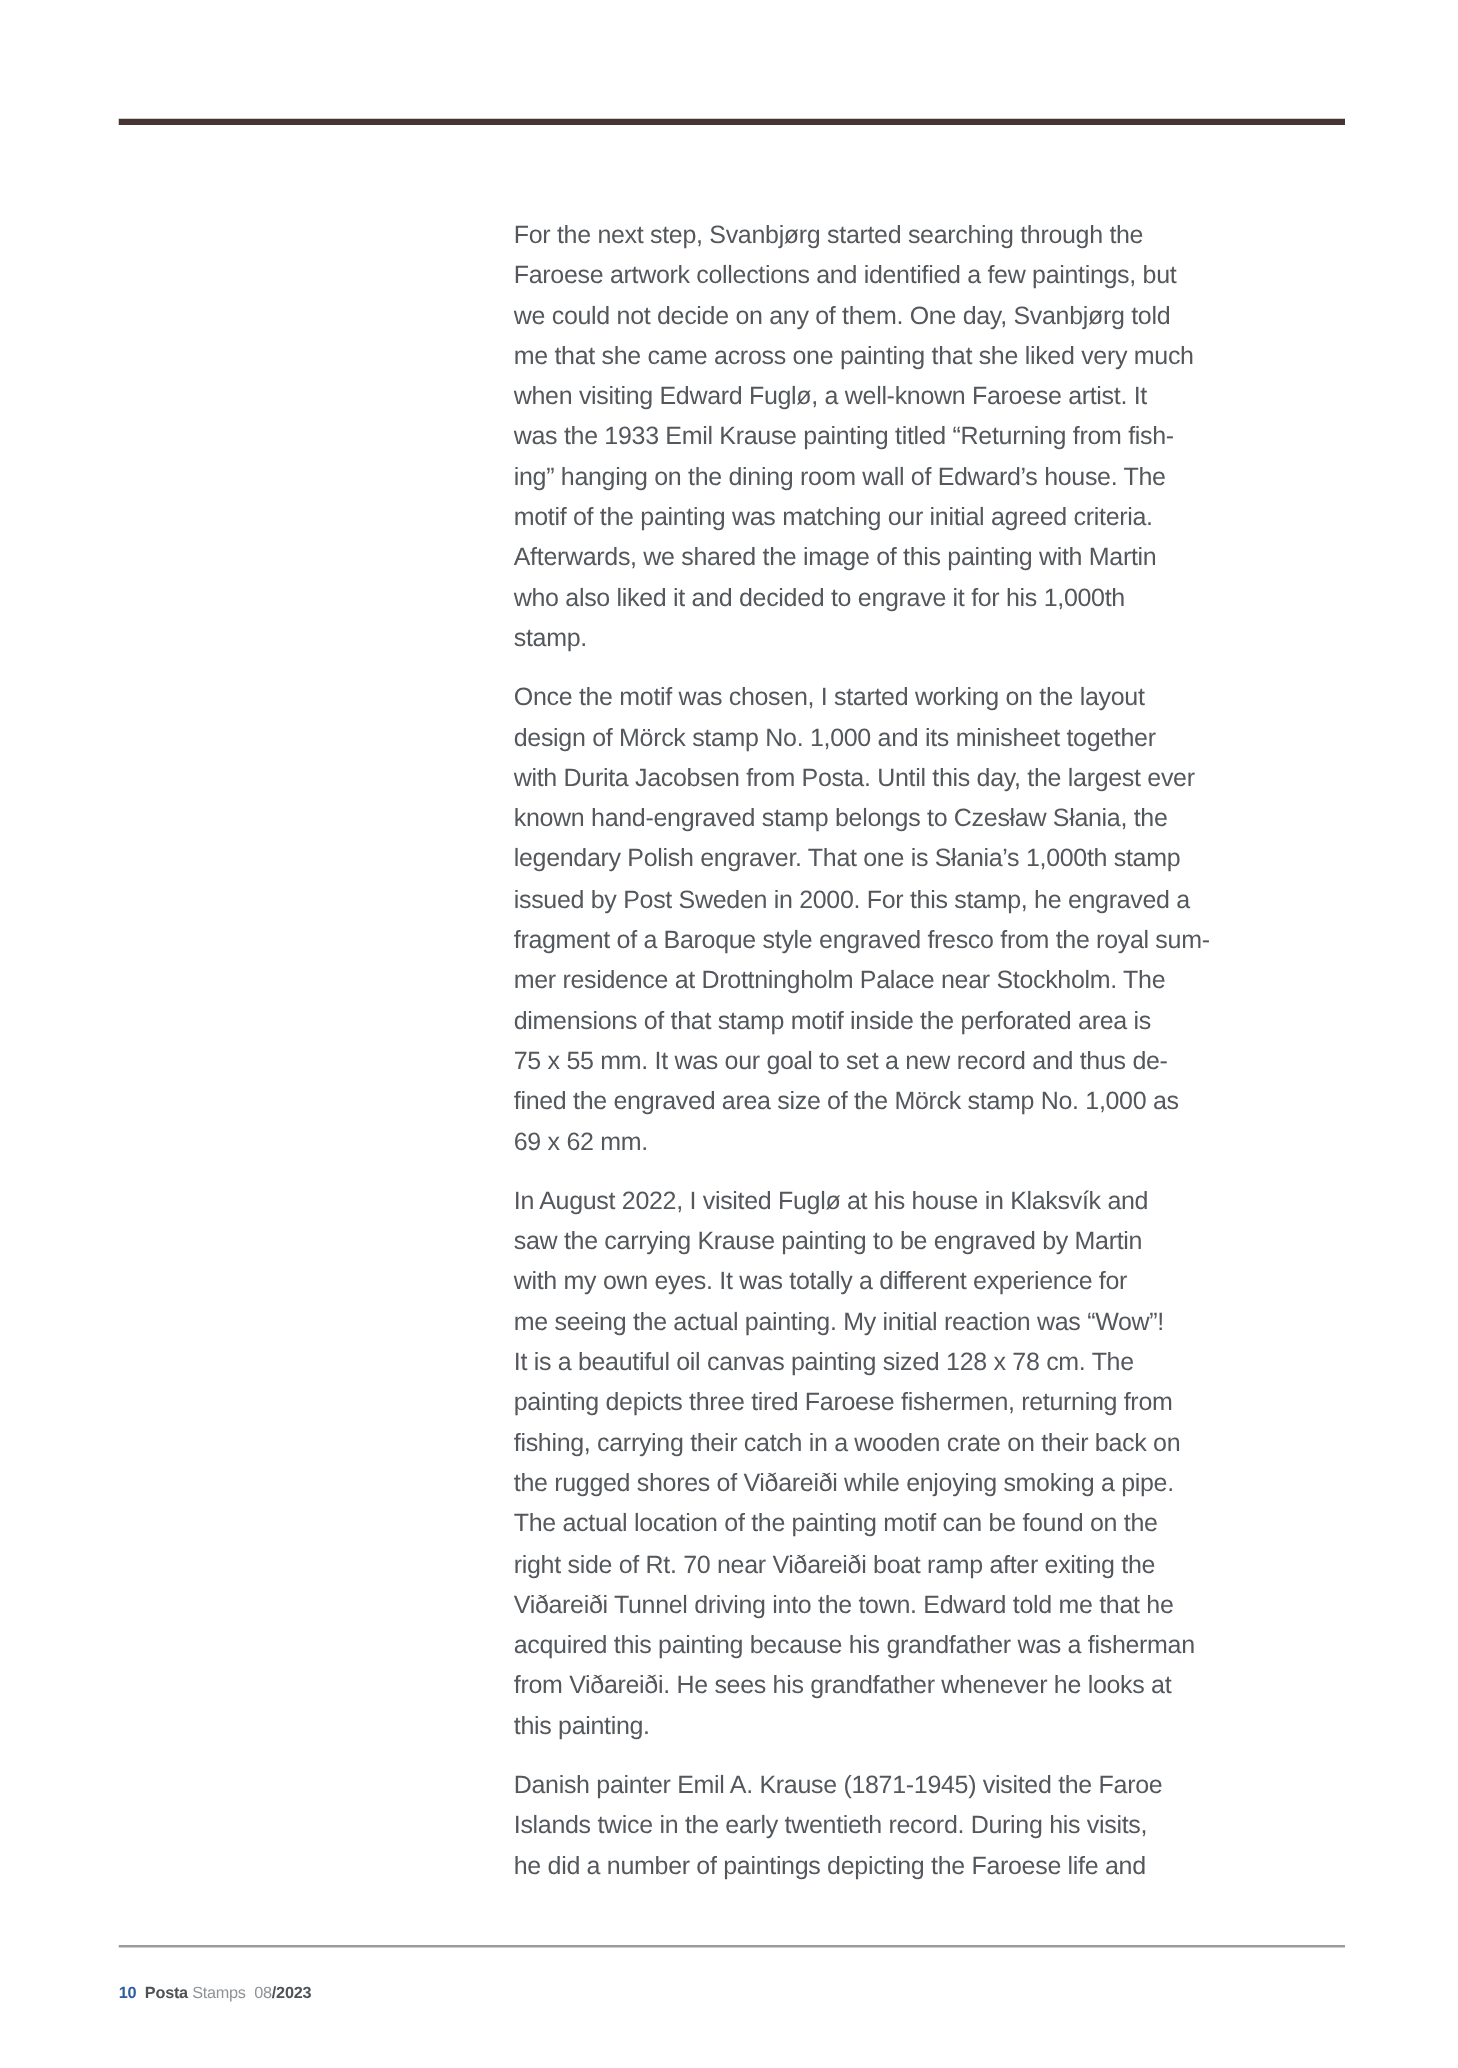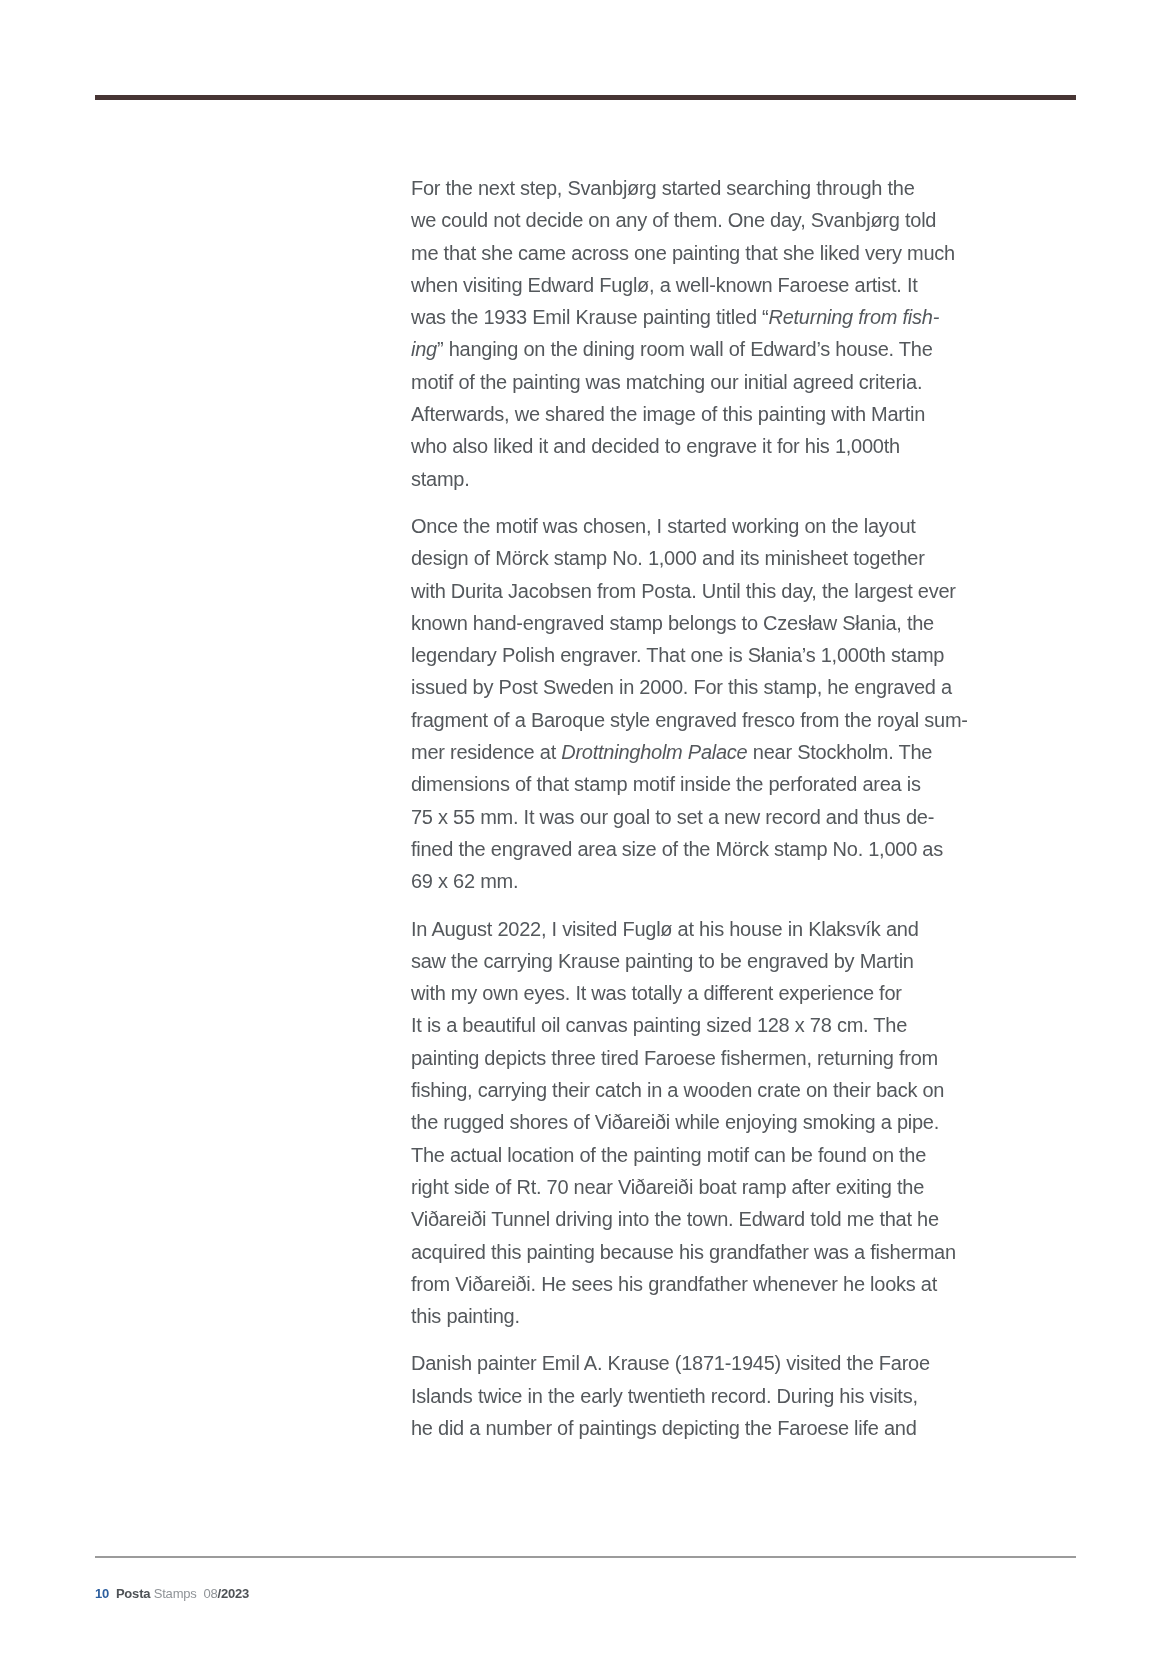--- a/index.html
+++ b/index.html
@@ -21,21 +21,21 @@
     position: absolute;
     left: 411px; top: 172px;
     width: 640px;
     color: var(--text, #54585c);
     font-size: 20px;
     line-height: 32.3px;
     letter-spacing: -0.25px;
   }
   .para { margin: 0 0 15px 0; }
   .line { display: block; white-space: pre; }
-  .it { font-style: italic; }
+  .it { }
   .footer-rule {
     position: absolute;
     left: 95px; top: 1556px;
     width: 981px; height: 2px;
     background: var(--footer-rule, #9b9b9b);
   }
   .footer {
     position: absolute;
     left: 95px; top: 1586px;
     font-size: 13px;
@@ -50,20 +50,21 @@
 </head>
 <body>
 
 <div class="page">
 
   <div class="top-rule"></div>
 
   <div class="article">
       <p class="para">
         <span class="line"><span>For the next step, Svanbjørg started searching through the</span></span>
+        <span class="line"><span>Faroese artwork collections and identified a few paintings, but</span></span>
         <span class="line"><span>we could not decide on any of them. One day, Svanbjørg told</span></span>
         <span class="line"><span>me that she came across one painting that she liked very much</span></span>
         <span class="line"><span>when visiting Edward Fuglø, a well-known Faroese artist. It</span></span>
         <span class="line"><span>was the 1933 Emil Krause painting titled “</span><span class="it">Returning from fish-</span></span>
         <span class="line"><span class="it">ing</span><span>” hanging on the dining room wall of Edward’s house. The</span></span>
         <span class="line"><span>motif of the painting was matching our initial agreed criteria.</span></span>
         <span class="line"><span>Afterwards, we shared the image of this painting with Martin</span></span>
         <span class="line"><span>who also liked it and decided to engrave it for his 1,000th</span></span>
         <span class="line"><span>stamp.</span></span>
       </p>
@@ -78,20 +79,21 @@
         <span class="line"><span>mer residence at </span><span class="it">Drottningholm Palace</span><span> near Stockholm. The</span></span>
         <span class="line"><span>dimensions of that stamp motif inside the perforated area is</span></span>
         <span class="line"><span>75 x 55 mm. It was our goal to set a new record and thus de-</span></span>
         <span class="line"><span>fined the engraved area size of the Mörck stamp No. 1,000 as</span></span>
         <span class="line"><span>69 x 62 mm.</span></span>
       </p>
       <p class="para">
         <span class="line"><span>In August 2022, I visited Fuglø at his house in Klaksvík and</span></span>
         <span class="line"><span>saw the carrying Krause painting to be engraved by Martin</span></span>
         <span class="line"><span>with my own eyes. It was totally a different experience for</span></span>
+        <span class="line"><span>me seeing the actual painting. My initial reaction was “Wow”!</span></span>
         <span class="line"><span>It is a beautiful oil canvas painting sized 128 x 78 cm. The</span></span>
         <span class="line"><span>painting depicts three tired Faroese fishermen, returning from</span></span>
         <span class="line"><span>fishing, carrying their catch in a wooden crate on their back on</span></span>
         <span class="line"><span>the rugged shores of Viðareiði while enjoying smoking a pipe.</span></span>
         <span class="line"><span>The actual location of the painting motif can be found on the</span></span>
         <span class="line"><span>right side of Rt. 70 near Viðareiði boat ramp after exiting the</span></span>
         <span class="line"><span>Viðareiði Tunnel driving into the town. Edward told me that he</span></span>
         <span class="line"><span>acquired this painting because his grandfather was a fisherman</span></span>
         <span class="line"><span>from Viðareiði. He sees his grandfather whenever he looks at</span></span>
         <span class="line"><span>this painting.</span></span>

